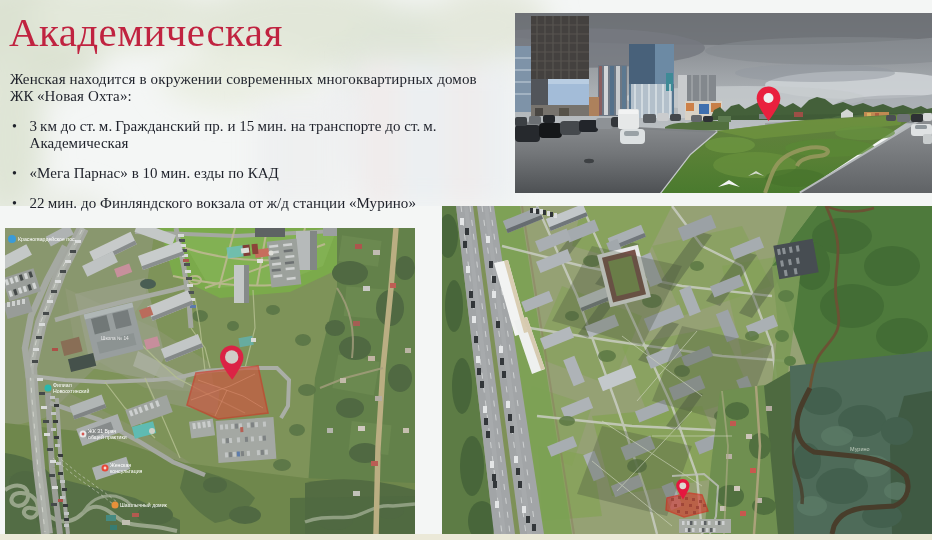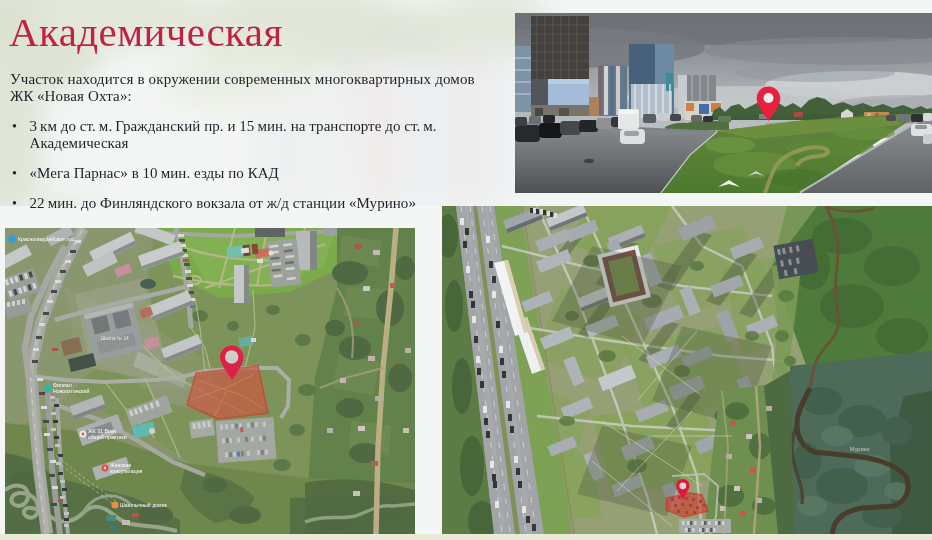--- a/index.html
+++ b/index.html
@@ -40,21 +40,21 @@
   <rect x="255" y="100" width="90" height="108" fill="#f0f1f1"></rect>
   <rect x="268" y="105" width="16" height="103" fill="#eceef0"></rect>
   <rect x="305" y="105" width="16" height="103" fill="#eef0f0"></rect>
  </g>
  <rect x="0" y="206" width="932" height="334" fill="#f4f6f5"></rect>
 </svg>
 </div>
 
 <div class="abs" id="title" style="left:9px;top:11.5px;color:#c02340;font-size:41px;letter-spacing:0.4px;line-height:1;">Академическая</div>
 
-<div class="abs" id="intro" style="left:10px;top:70.5px;width:480px;font-size:15px;color:#1e212a;line-height:17.5px;letter-spacing:0.15px;">Участок находится в окружении современных многоквартирных домов ЖК «Новая Охта»:</div>
+<div class="abs" id="intro" style="left:10px;top:70.5px;width:480px;font-size:15px;color:#1e212a;line-height:17.5px;letter-spacing:0.15px;">Женская находится в окружении современных многоквартирных домов ЖК «Новая Охта»:</div>
 
 <div class="abs" style="left:10px;top:117.5px;width:450px;font-size:15px;color:#1e212a;line-height:17.4px;letter-spacing:0.05px;">
 <ul class="b">
 
 <li><span class="dot">•</span>3 км до ст. м. Гражданский пр. и 15 мин. на транспорте до ст. м. Академическая</li>
 
 <li><span class="dot">•</span>«Мега Парнас» в 10 мин. езды по КАД</li>
 
 <li><span class="dot">•</span>22 мин. до Финляндского вокзала от ж/д станции «Мурино»</li>
 </ul>

